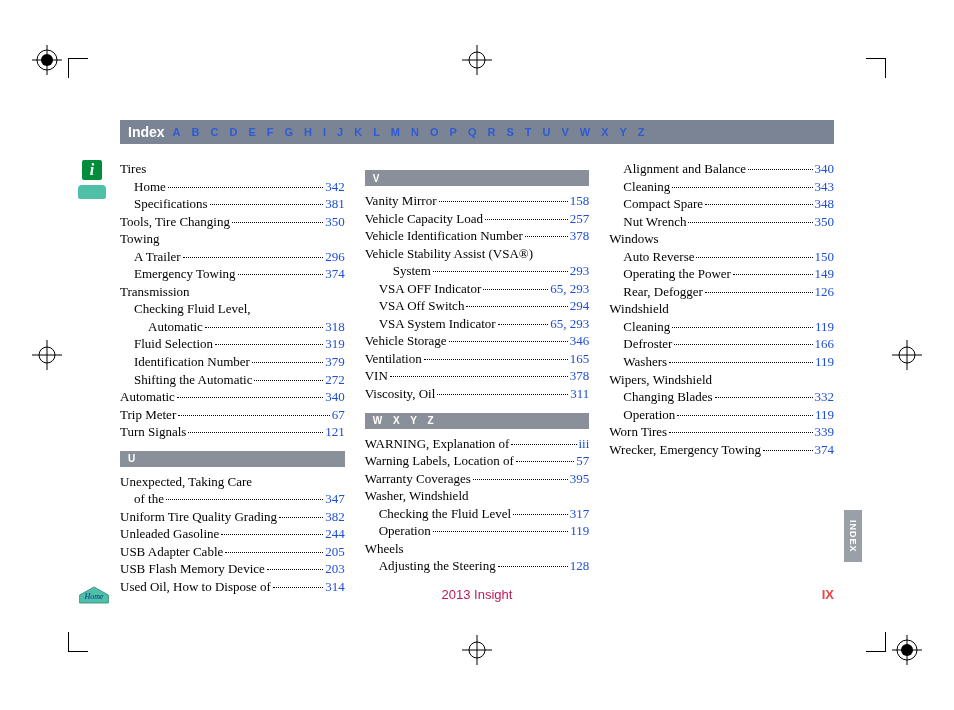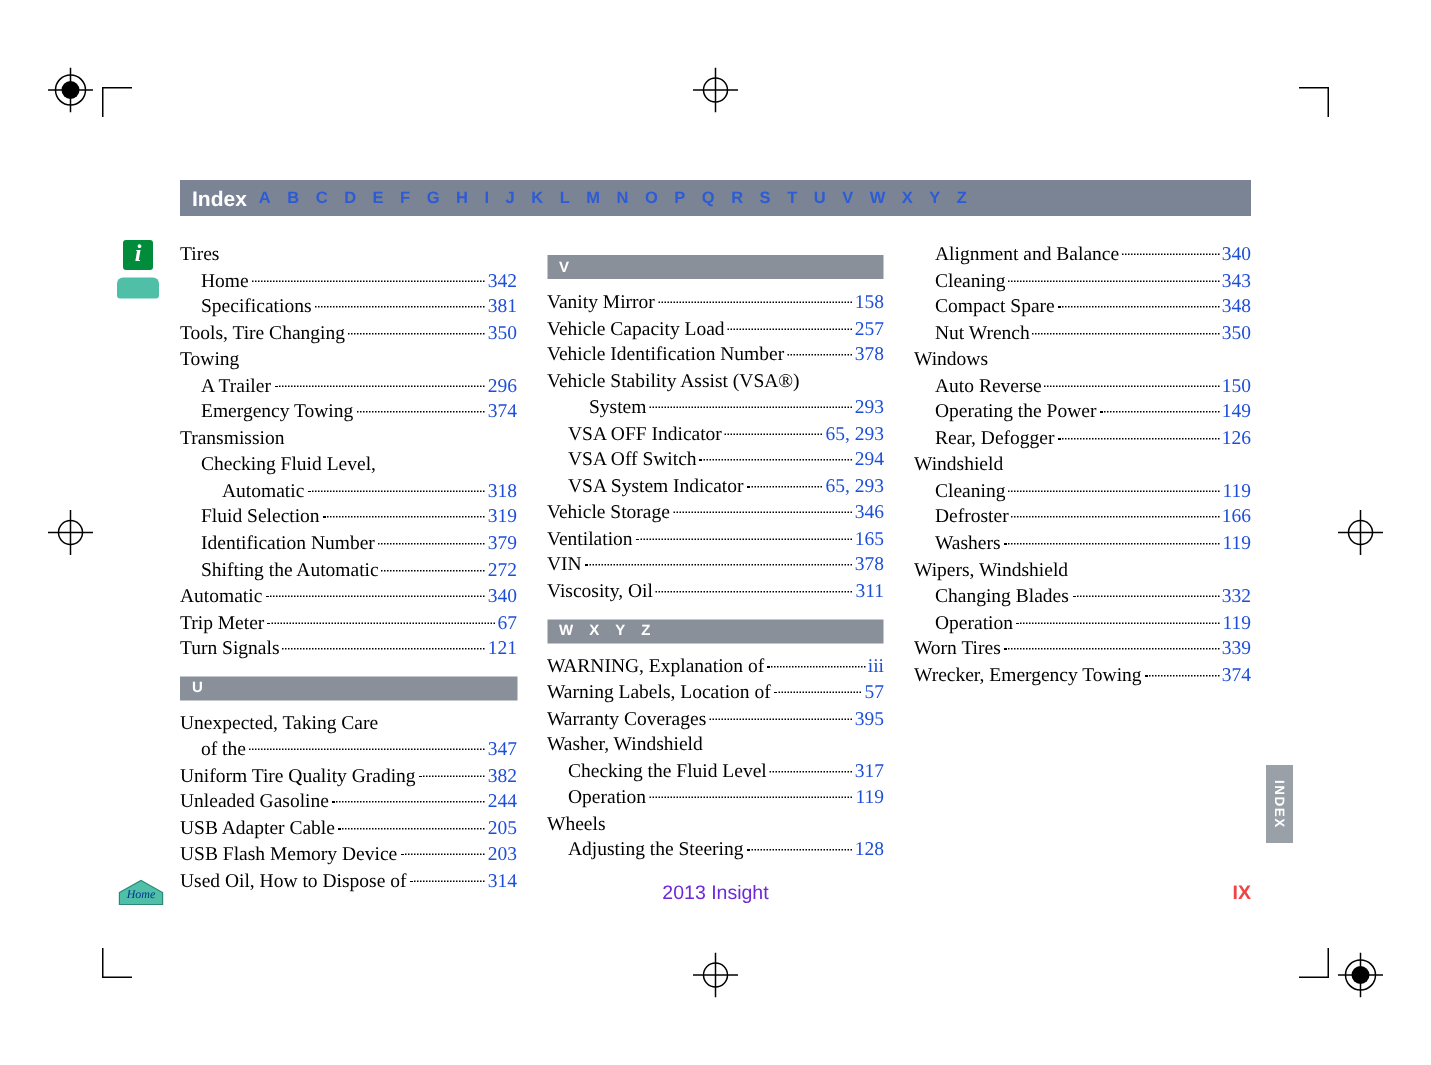--- a/index.html
+++ b/index.html
@@ -28,21 +28,21 @@
 .entry.sub{padding-left:14px}
 .entry.sub2{padding-left:28px}
 .label{flex:0 0 auto}
 .dots{flex:1 1 auto;border-bottom:1.5px dotted #000;margin:0 2px;min-width:6px;position:relative;top:-3px}
 .pages{flex:0 0 auto;color:#1d4ed8}
 .info-icon{position:absolute;top:160px;left:82px;width:20px;height:20px;background:#008c3a;color:#fff;display:flex;align-items:center;justify-content:center;font-family:Georgia,serif;font-weight:bold;font-style:italic;font-size:16px;border-radius:2px}
 .car-icon{position:absolute;top:185px;left:78px;width:28px;height:14px;background:#4fbfa8;border-radius:4px 4px 2px 2px}
 .home-btn{position:absolute;bottom:105px;left:78px;width:32px;height:20px}
 .side-tab{position:absolute;right:92px;top:510px;width:18px;height:52px;background:#9aa0a8;color:#fff;font-family:Arial,sans-serif;font-size:9px;font-weight:bold;writing-mode:vertical-rl;display:flex;align-items:center;justify-content:center;letter-spacing:1px}
 .footer{position:absolute;bottom:108px;left:120px;right:120px;display:flex;align-items:center;justify-content:center;font-family:Arial,sans-serif;font-size:13px}
-.footer .model{color:#6d28d9}
+.footer .model{color:#be185d}
 .footer .pagenum{position:absolute;right:0;font-weight:bold;color:#ef4444}
 </style>
 </head>
 <body>
 
 <svg class="regmark reg-tl" viewBox="0 0 30 30">
     <circle cx="15" cy="15" r="10" fill="none" stroke="#000"></circle>
     <line x1="15" y1="0" x2="15" y2="30" stroke="#000"></line>
     <line x1="0" y1="15" x2="30" y2="15" stroke="#000"></line>
     <circle cx="15" cy="15" r="6" fill="#000"></circle>

